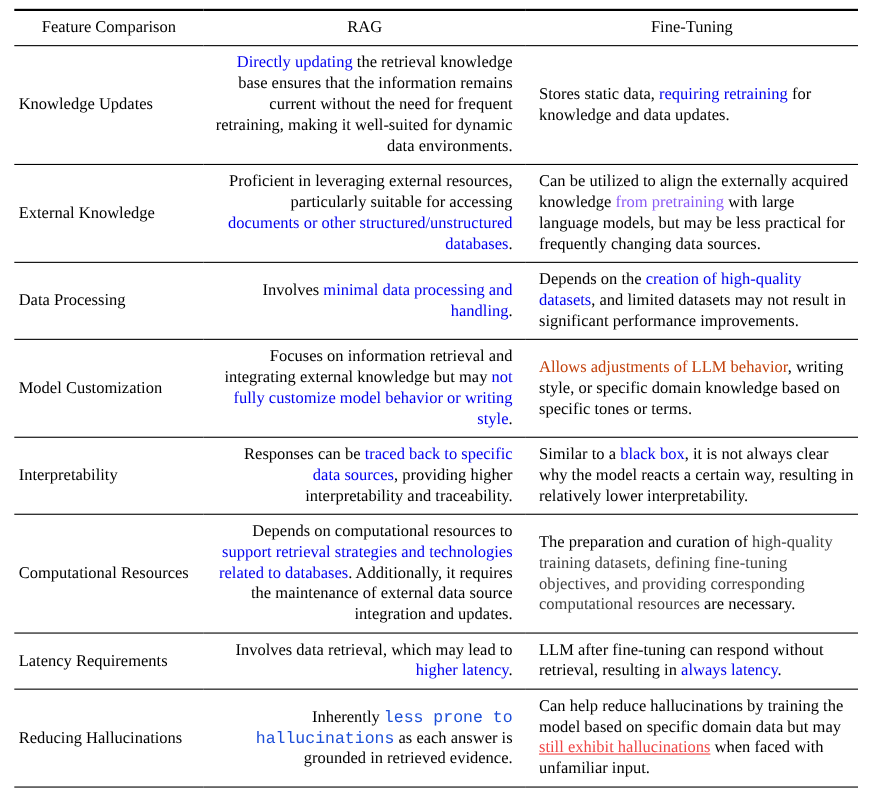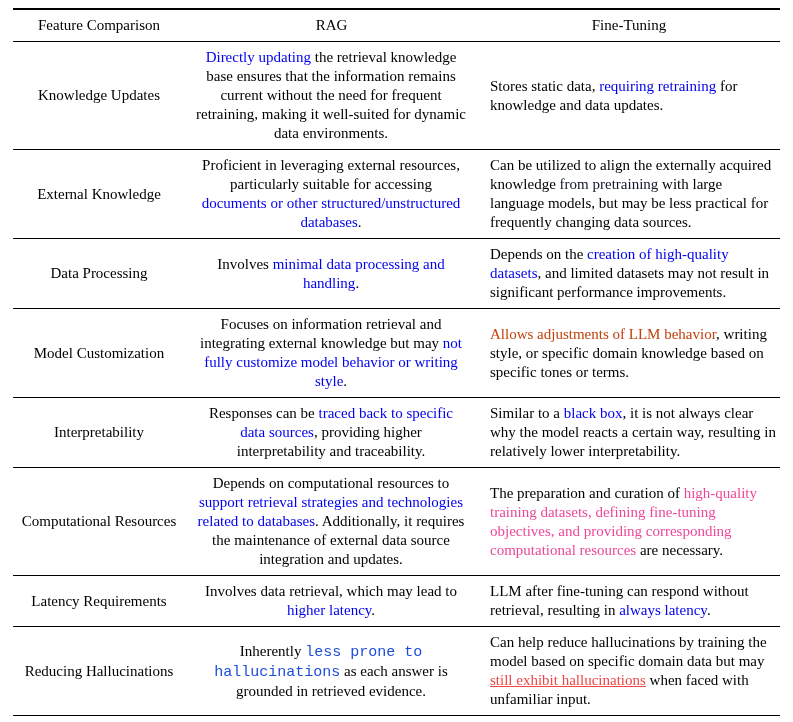--- a/index.html
+++ b/index.html
@@ -42,28 +42,27 @@
   }
   tbody td {
     vertical-align: middle;
     line-height: 19px;
     padding-top: 6px;
     padding-bottom: 6px;
     hyphens: auto;
     -webkit-hyphens: auto;
   }
   td.feature {
-    text-align: center;
     padding-left: 4px;
     padding-right: 4px;
   }
   td.rag {
     padding-left: 11px;
     padding-right: 12px;
-    text-align: center;
+    text-align: right;
   }
   td.ft {
     padding-left: 12px;
     padding-right: 4px;
     text-align: left;
   }
 </style>
 </head>
 <body>
 
@@ -83,41 +82,41 @@
     </thead>
     <tbody>
         <tr style="height: 100px;">
           <td class="feature">Knowledge Updates</td>
           <td class="rag"><span style="color: rgb(0, 0, 238);">Directly updating</span><span> the retrieval knowledge base ensures that the information remains current without the need for frequent retraining, making it well-suited for dynamic data environments.</span></td>
           <td class="ft"><span>Stores static data, </span><span style="color: rgb(0, 0, 238);">requiring retraining</span><span> for knowledge and data updates.</span></td>
         </tr>
         <tr style="height: 84px;">
           <td class="feature">External Knowledge</td>
           <td class="rag"><span>Proficient in leveraging external resources, particularly suitable for accessing </span><span style="color: rgb(0, 0, 238);">documents or other structured/unstructured databases</span><span>.</span></td>
-          <td class="ft"><span>Can be utilized to align the externally acquired knowledge </span><span style="color: #0f172a; text-align: center;">from pretraining</span><span> with large language models, but may be less practical for frequently changing data sources.</span></td>
+          <td class="ft"><span>Can be utilized to align the externally acquired knowledge </span><span style="color: #8b5cf6; text-align: center;">from pretraining</span><span> with large language models, but may be less practical for frequently changing data sources.</span></td>
         </tr>
         <tr style="height: 66px;">
           <td class="feature">Data Processing</td>
           <td class="rag"><span>Involves </span><span style="color: rgb(0, 0, 238);">minimal data processing and handling</span><span>.</span></td>
           <td class="ft"><span>Depends on the </span><span style="color: rgb(0, 0, 238);">creation of high-quality datasets</span><span>, and limited datasets may not result in significant performance improvements.</span></td>
         </tr>
         <tr style="height: 65px;">
           <td class="feature">Model Customization</td>
           <td class="rag"><span>Focuses on information retrieval and integrating external knowledge but may </span><span style="color: rgb(0, 0, 238);">not fully customize model behavior or writing style</span><span>.</span></td>
           <td class="ft"><span style="color: #c2410c;">Allows adjustments of LLM behavior</span><span>, writing style, or specific domain knowledge based on specific tones or terms.</span></td>
         </tr>
         <tr style="height: 66px;">
           <td class="feature">Interpretability</td>
           <td class="rag"><span>Responses can be </span><span style="color: rgb(0, 0, 238);">traced back to specific data sources</span><span>, providing higher interpretability and traceability.</span></td>
           <td class="ft"><span>Similar to a </span><span style="color: rgb(0, 0, 238);">black box</span><span>, it is not always clear why the model reacts a certain way, resulting in relatively lower interpretability.</span></td>
         </tr>
         <tr style="height: 100px;">
           <td class="feature">Computational Resources</td>
           <td class="rag"><span>Depends on computational resources to </span><span style="color: rgb(0, 0, 238);">support retrieval strategies and technologies related to databases</span><span>. Additionally, it requires the maintenance of external data source integration and updates.</span></td>
-          <td class="ft"><span>The preparation and curation of </span><span style="color: #ec4899;">high-quality training datasets, defining fine-tuning objectives, and providing corresponding computational resources</span><span> are necessary.</span></td>
+          <td class="ft"><span>The preparation and curation of </span><span style="color: #404040;">high-quality training datasets, defining fine-tuning objectives, and providing corresponding computational resources</span><span> are necessary.</span></td>
         </tr>
         <tr style="height: 49px;">
           <td class="feature">Latency Requirements</td>
           <td class="rag"><span>Involves data retrieval, which may lead to </span><span style="color: rgb(0, 0, 238);">higher latency</span><span>.</span></td>
           <td class="ft"><span>LLM after fine-tuning can respond without retrieval, resulting in </span><span style="color: rgb(0, 0, 238);">always latency</span><span>.</span></td>
         </tr>
         <tr style="height: 84px;">
           <td class="feature">Reducing Hallucinations</td>
           <td class="rag"><span>Inherently </span><span style="color: #1d4ed8; font-family: Liberation Mono, monospace;">less prone to hallucinations</span><span> as each answer is grounded in retrieved evidence.</span></td>
           <td class="ft"><span>Can help reduce hallucinations by training the model based on specific domain data but may </span><span style="color: #ef4444; text-decoration: underline;">still exhibit hallucinations</span><span> when faced with unfamiliar input.</span></td>

